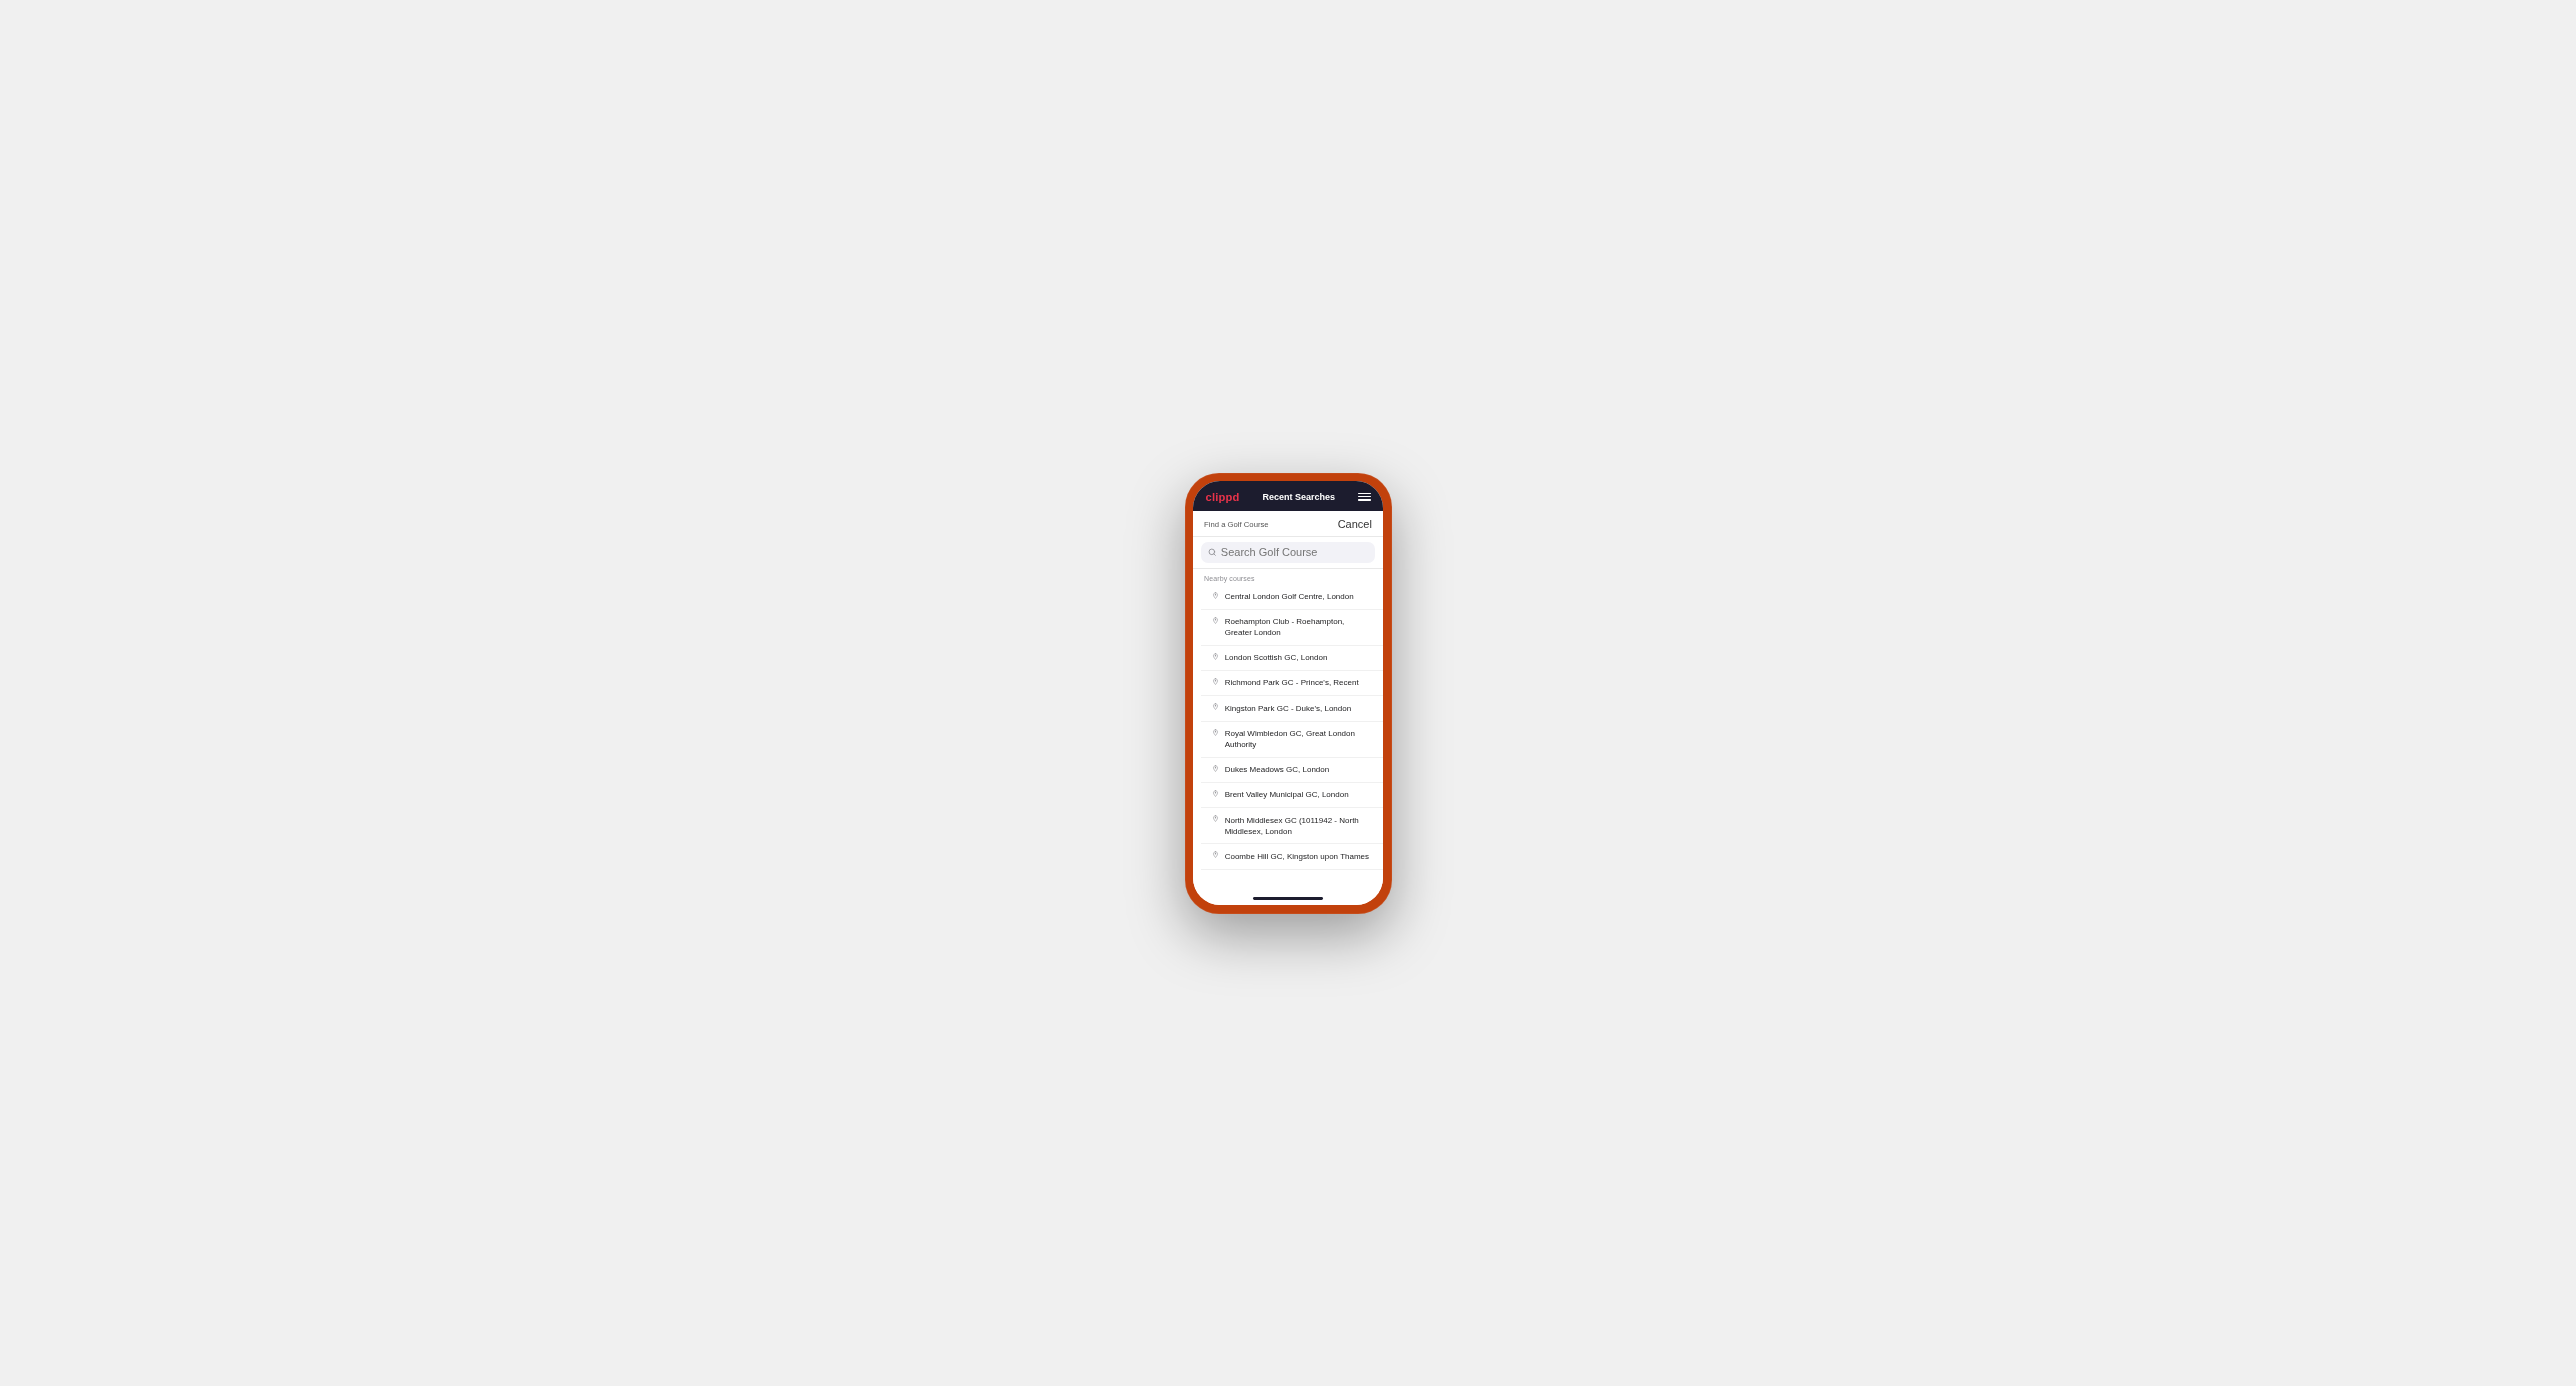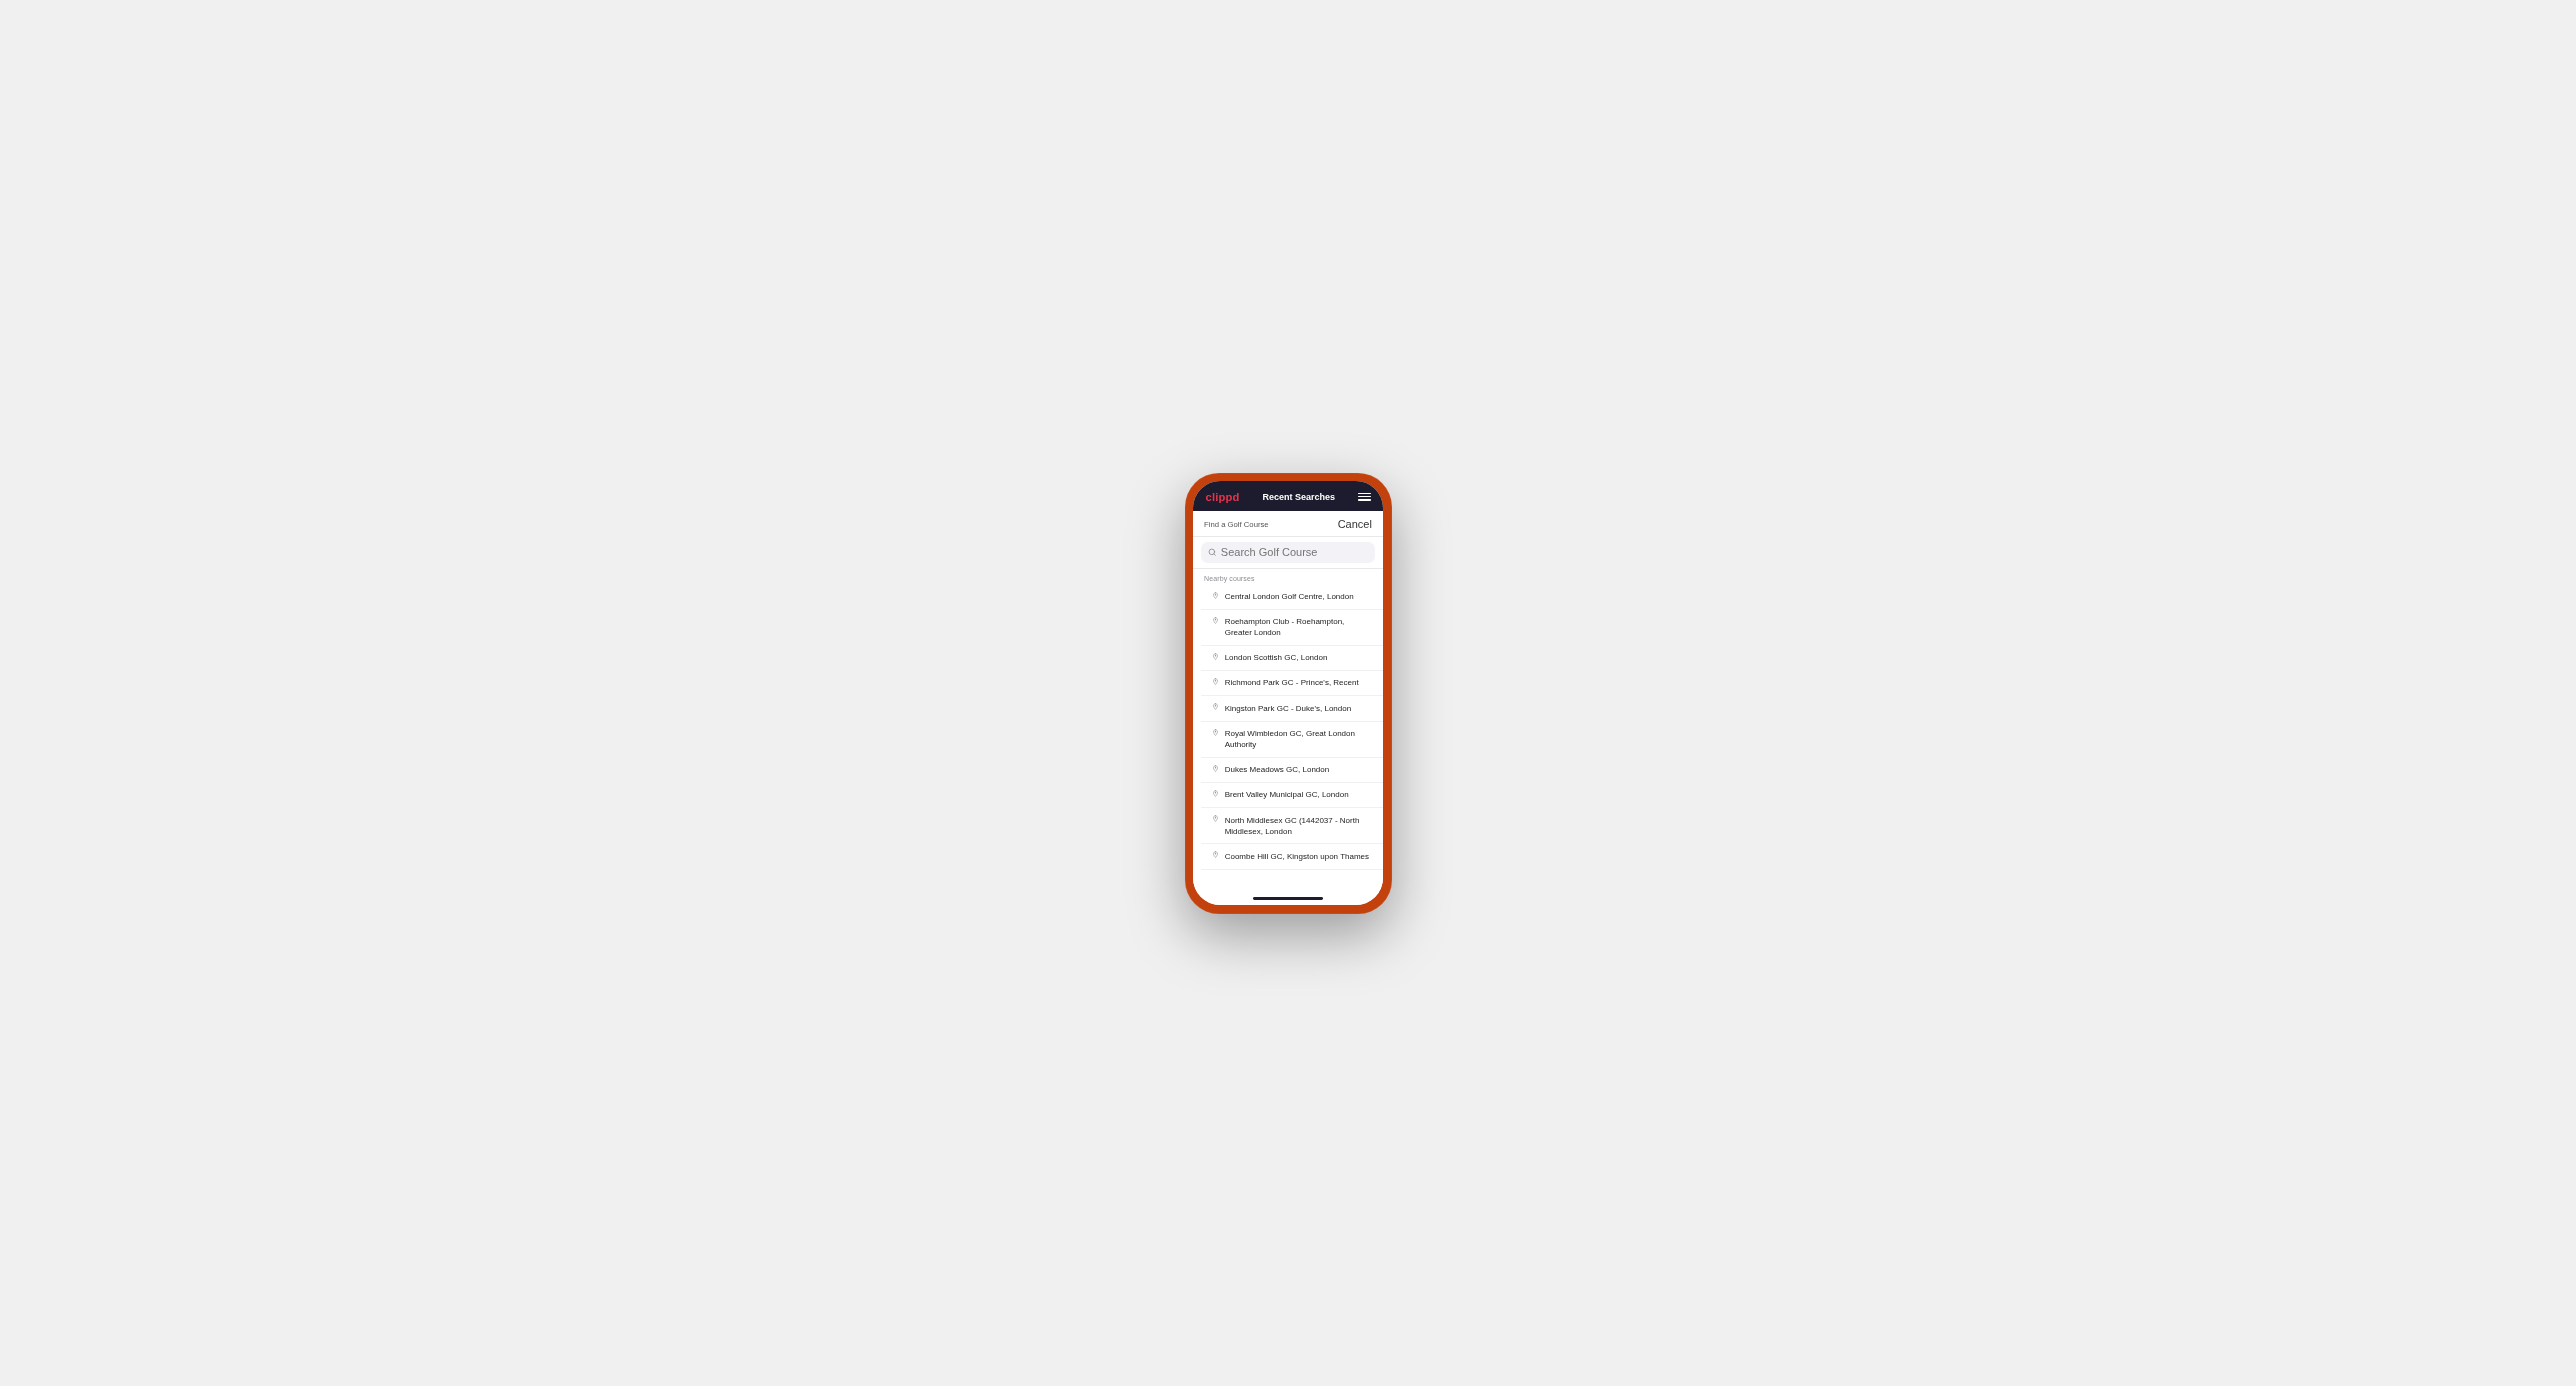--- a/index.html
+++ b/index.html
@@ -279,21 +279,21 @@
       <path d="M12 2C8.13 2 5 5.13 5 9c0 5.25 7 13 7 13s7-7.75 7-13c0-3.87-3.13-7-7-7z"></path>
       <circle cx="12" cy="9" r="2.5" fill="#8e8e93" stroke="none"></circle>
     </svg></span>
             <span class="course-name">Brent Valley Municipal GC, London</span>
           </li>
           <li class="course-item">
             <span class="pin-icon"><svg width="7" height="9" viewBox="0 0 24 30" fill="none" stroke="#8e8e93" stroke-width="2" stroke-linecap="round" stroke-linejoin="round">
       <path d="M12 2C8.13 2 5 5.13 5 9c0 5.25 7 13 7 13s7-7.75 7-13c0-3.87-3.13-7-7-7z"></path>
       <circle cx="12" cy="9" r="2.5" fill="#8e8e93" stroke="none"></circle>
     </svg></span>
-            <span class="course-name">North Middlesex GC (1442037 - North Middlesex, London</span>
+            <span class="course-name">North Middlesex GC (1011942 - North Middlesex, London</span>
           </li>
           <li class="course-item">
             <span class="pin-icon"><svg width="7" height="9" viewBox="0 0 24 30" fill="none" stroke="#8e8e93" stroke-width="2" stroke-linecap="round" stroke-linejoin="round">
       <path d="M12 2C8.13 2 5 5.13 5 9c0 5.25 7 13 7 13s7-7.75 7-13c0-3.87-3.13-7-7-7z"></path>
       <circle cx="12" cy="9" r="2.5" fill="#8e8e93" stroke="none"></circle>
     </svg></span>
             <span class="course-name">Coombe Hill GC, Kingston upon Thames</span>
           </li>
         </ul>
 

